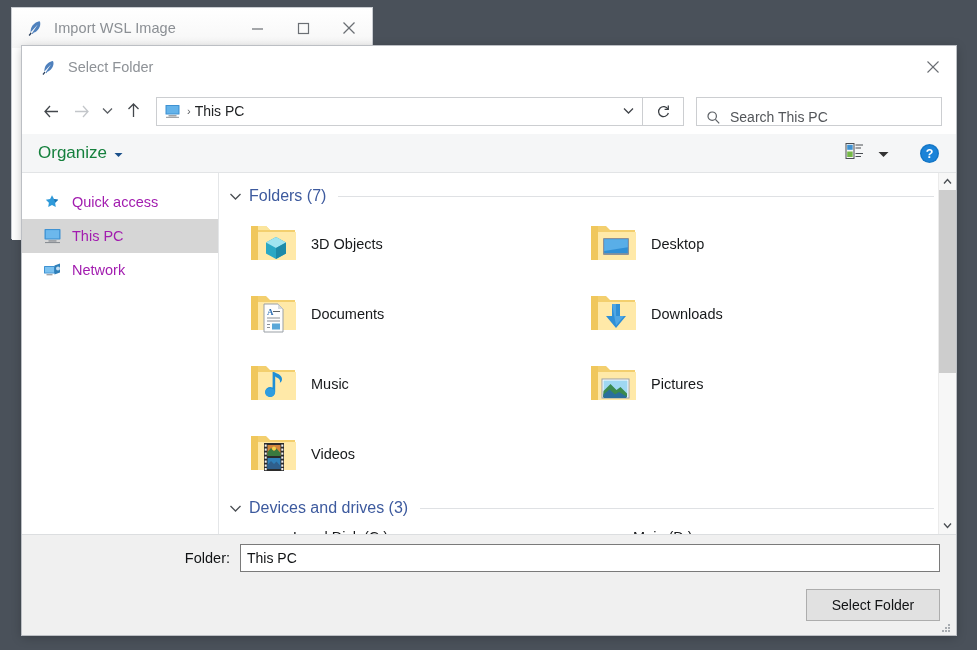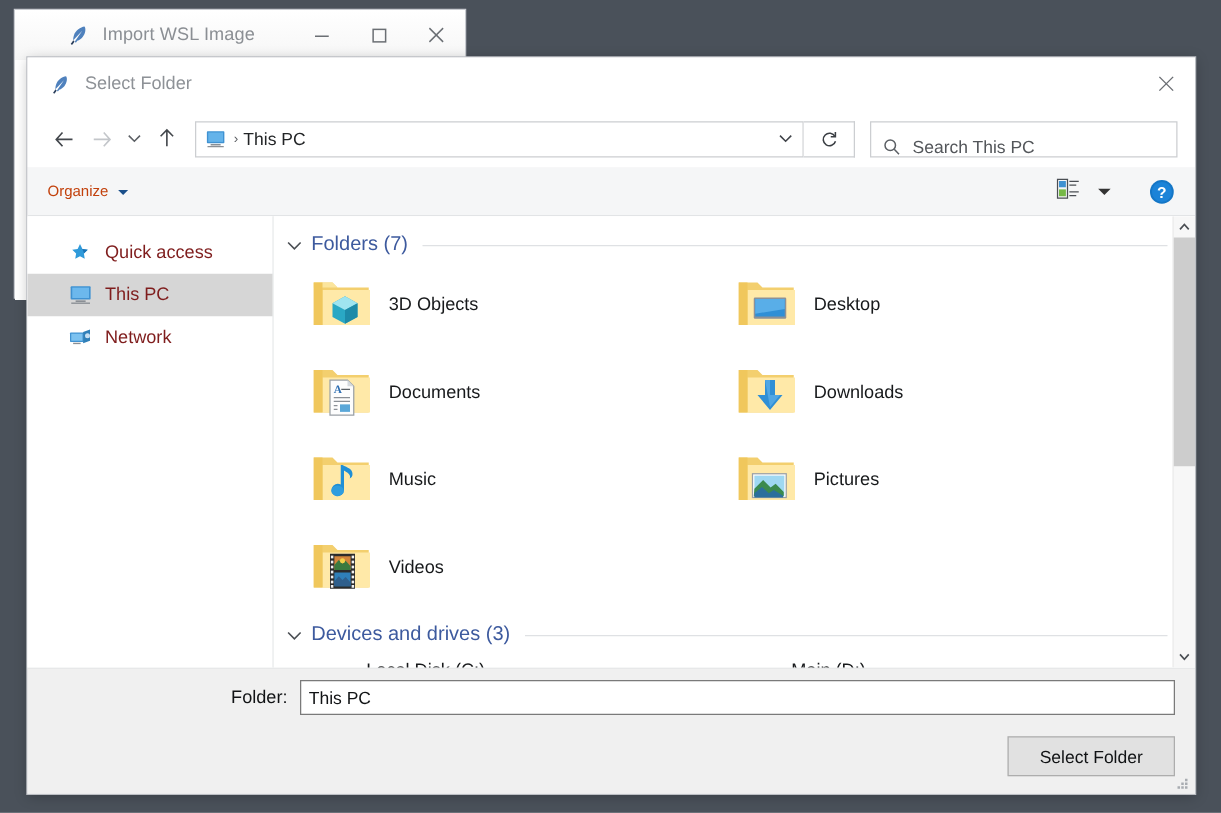--- a/index.html
+++ b/index.html
@@ -25,21 +25,20 @@
     width: 360px; height: 230px;
     background: #ffffff;
     box-shadow: 0 0 0 1px #c9ccd1;
   }
   .bg-titlebar {
     position: relative;
     height: 40px;
     background: linear-gradient(#ffffff, #f6f6f6);
     display: flex;
     align-items: center;
-    padding-left: 28px;
   }
   .bg-title-icon {
     width: 18px; height: 18px;
     margin-left: 14px; margin-right: 10px;
     flex: 0 0 auto;
   }
   .bg-title-text {
     font-size: 14.5px;
     color: #8b8f94;
     letter-spacing: .1px;
@@ -152,22 +151,22 @@
     height: 38px;
     background: #f5f6f7;
     border-bottom: 1px solid #e2e4e6;
     display: flex;
     align-items: center;
     padding: 0 16px;
     flex: 0 0 auto;
   }
   .organize {
     display: flex; align-items: center;
-    font-size: 12px;
-    color: #c2410c;
+    font-size: 17px;
+    color: #15803d;
   }
   .organize .caret { margin-left: 7px; }
   .tb-spacer { flex: 1 1 auto; }
   .view-btn { display: flex; align-items: center; }
   .view-caret { margin-left: 14px; }
   .help-btn { margin-left: 30px; display: flex; }
 
   
   .content {
     flex: 1 1 auto;
@@ -180,23 +179,23 @@
     width: 196px;
     background: #ffffff;
     border-right: 1px solid #e4e6e8;
     padding-top: 12px;
     flex: 0 0 auto;
   }
   .side-item {
     height: 34px;
     display: flex;
     align-items: center;
-    padding-left: 32px;
+    padding-left: 20px;
     font-size: 14.5px;
-    color: #7f1d1d;
+    color: #a21caf;
   }
   .side-item.selected { background: #d6d6d6; }
   .side-icon {
     width: 20px; height: 20px;
     margin-right: 10px;
     display: flex; align-items: center; justify-content: center;
     flex: 0 0 auto;
   }
 
   .filepane {

